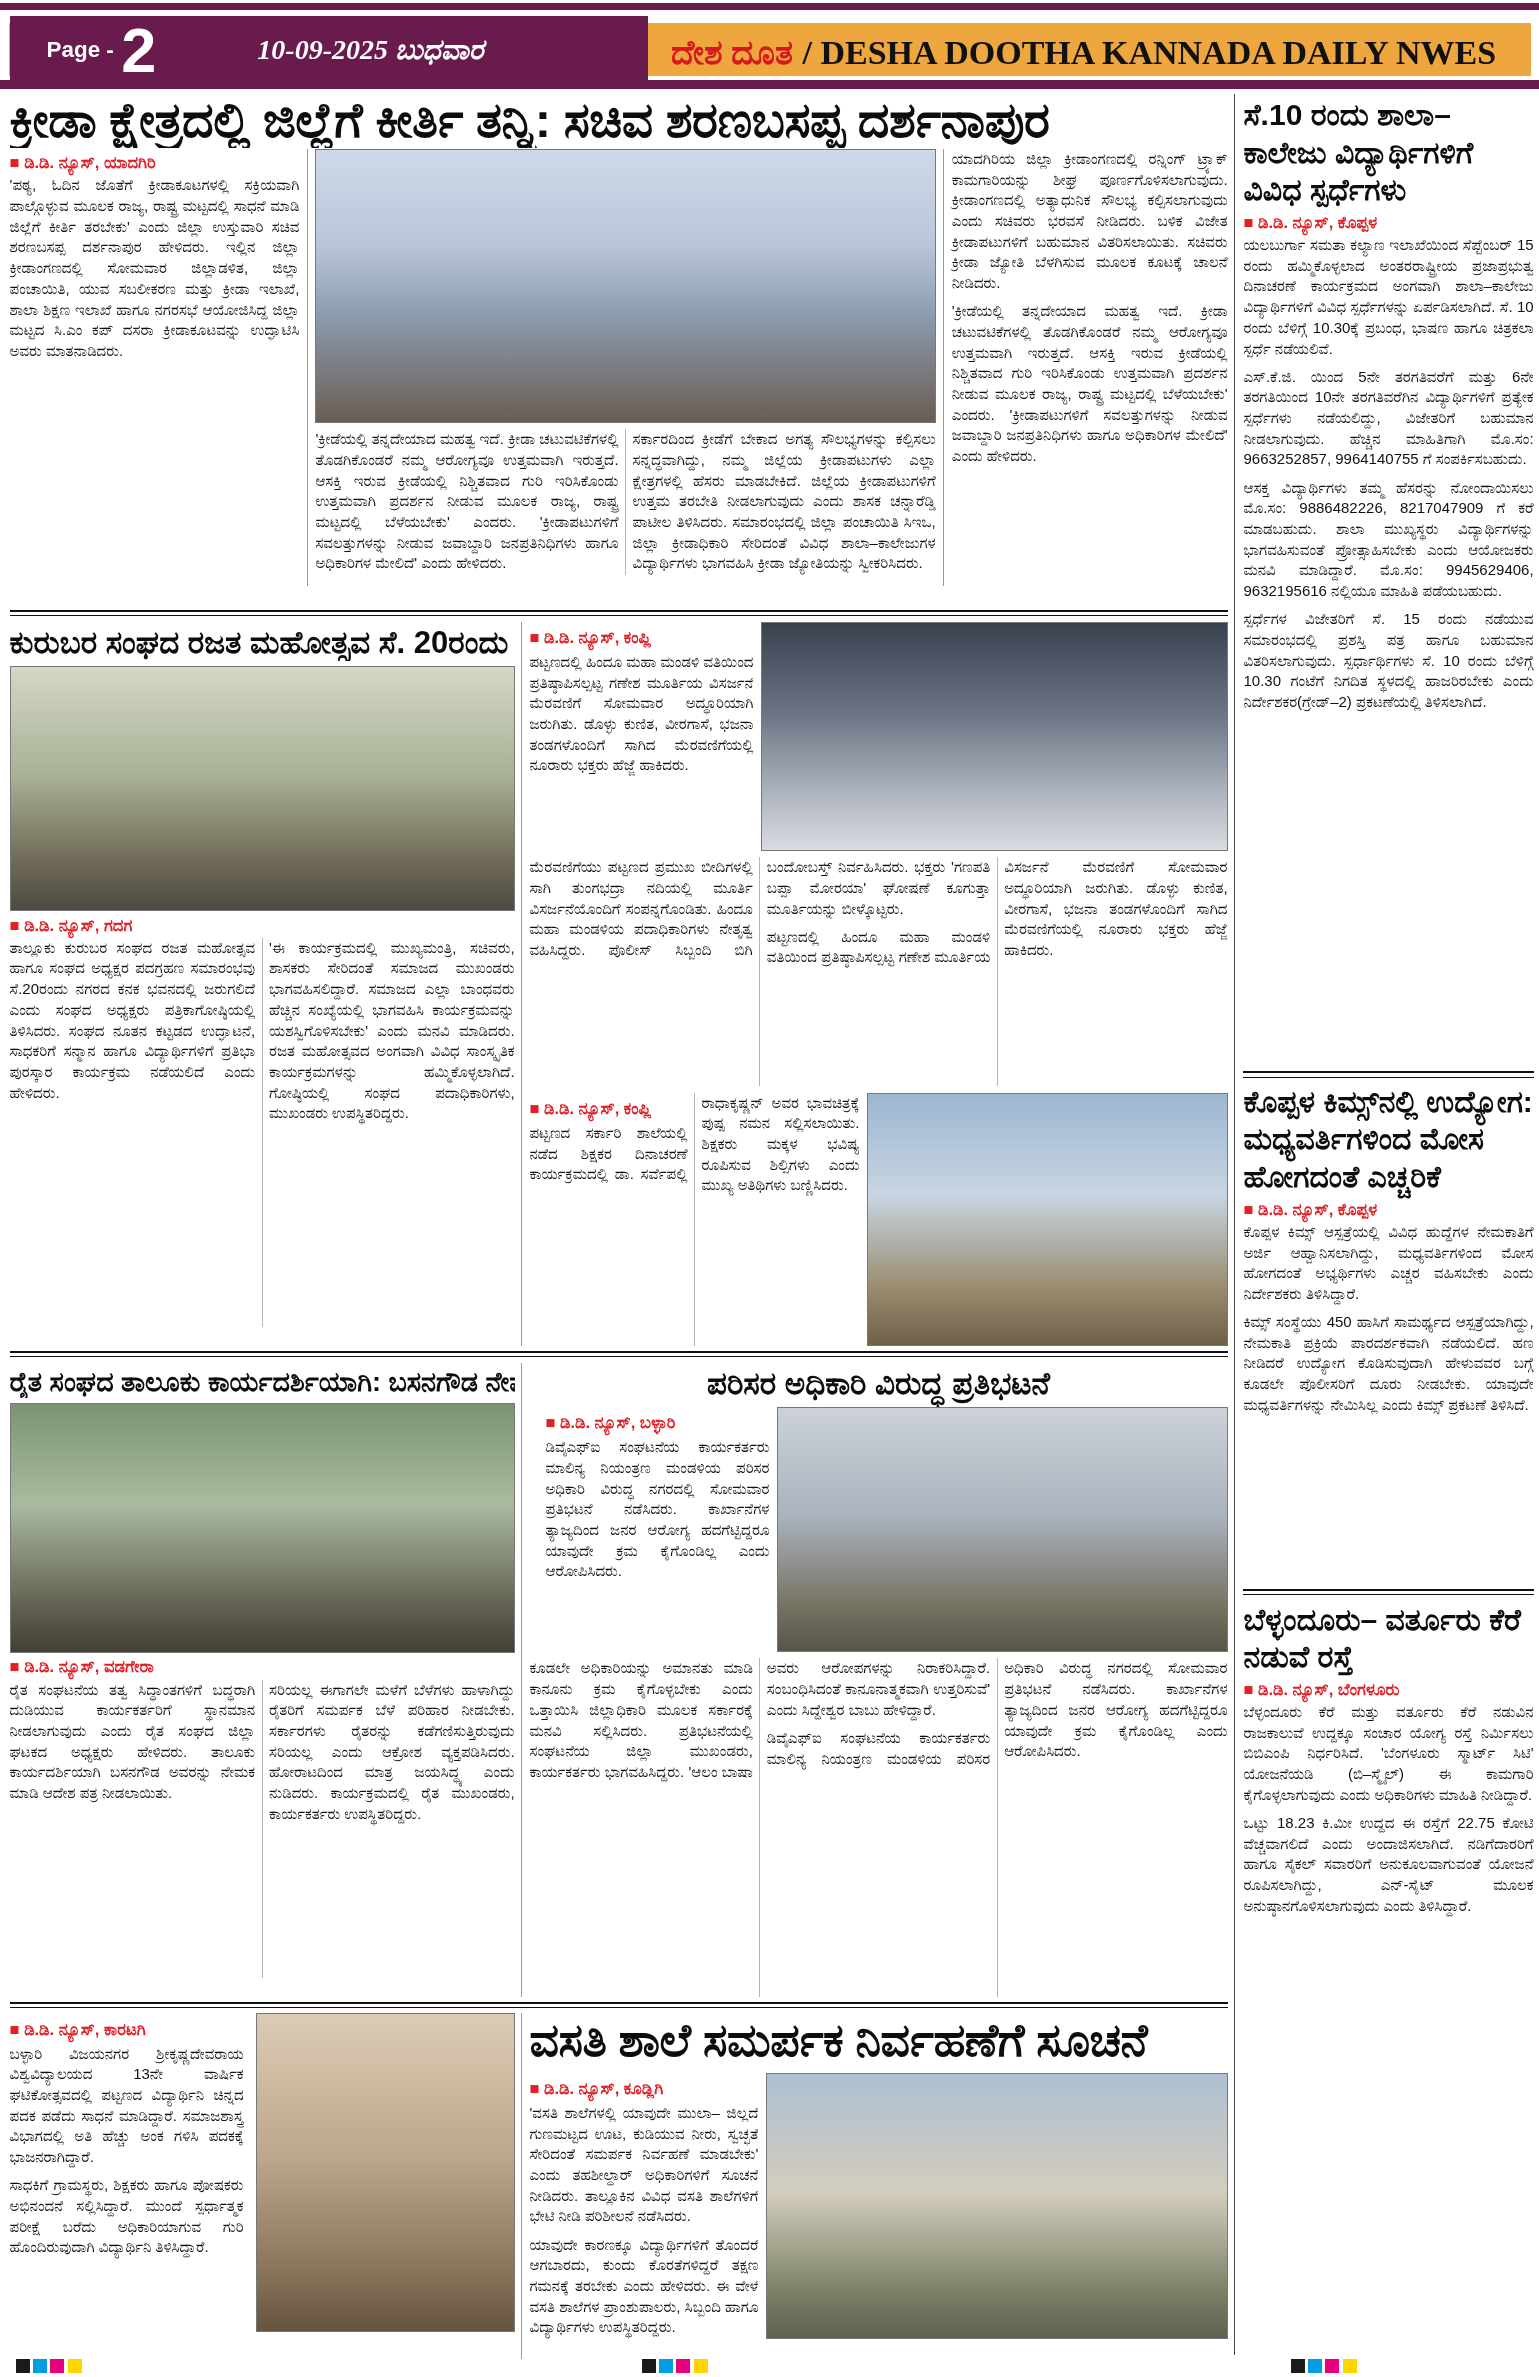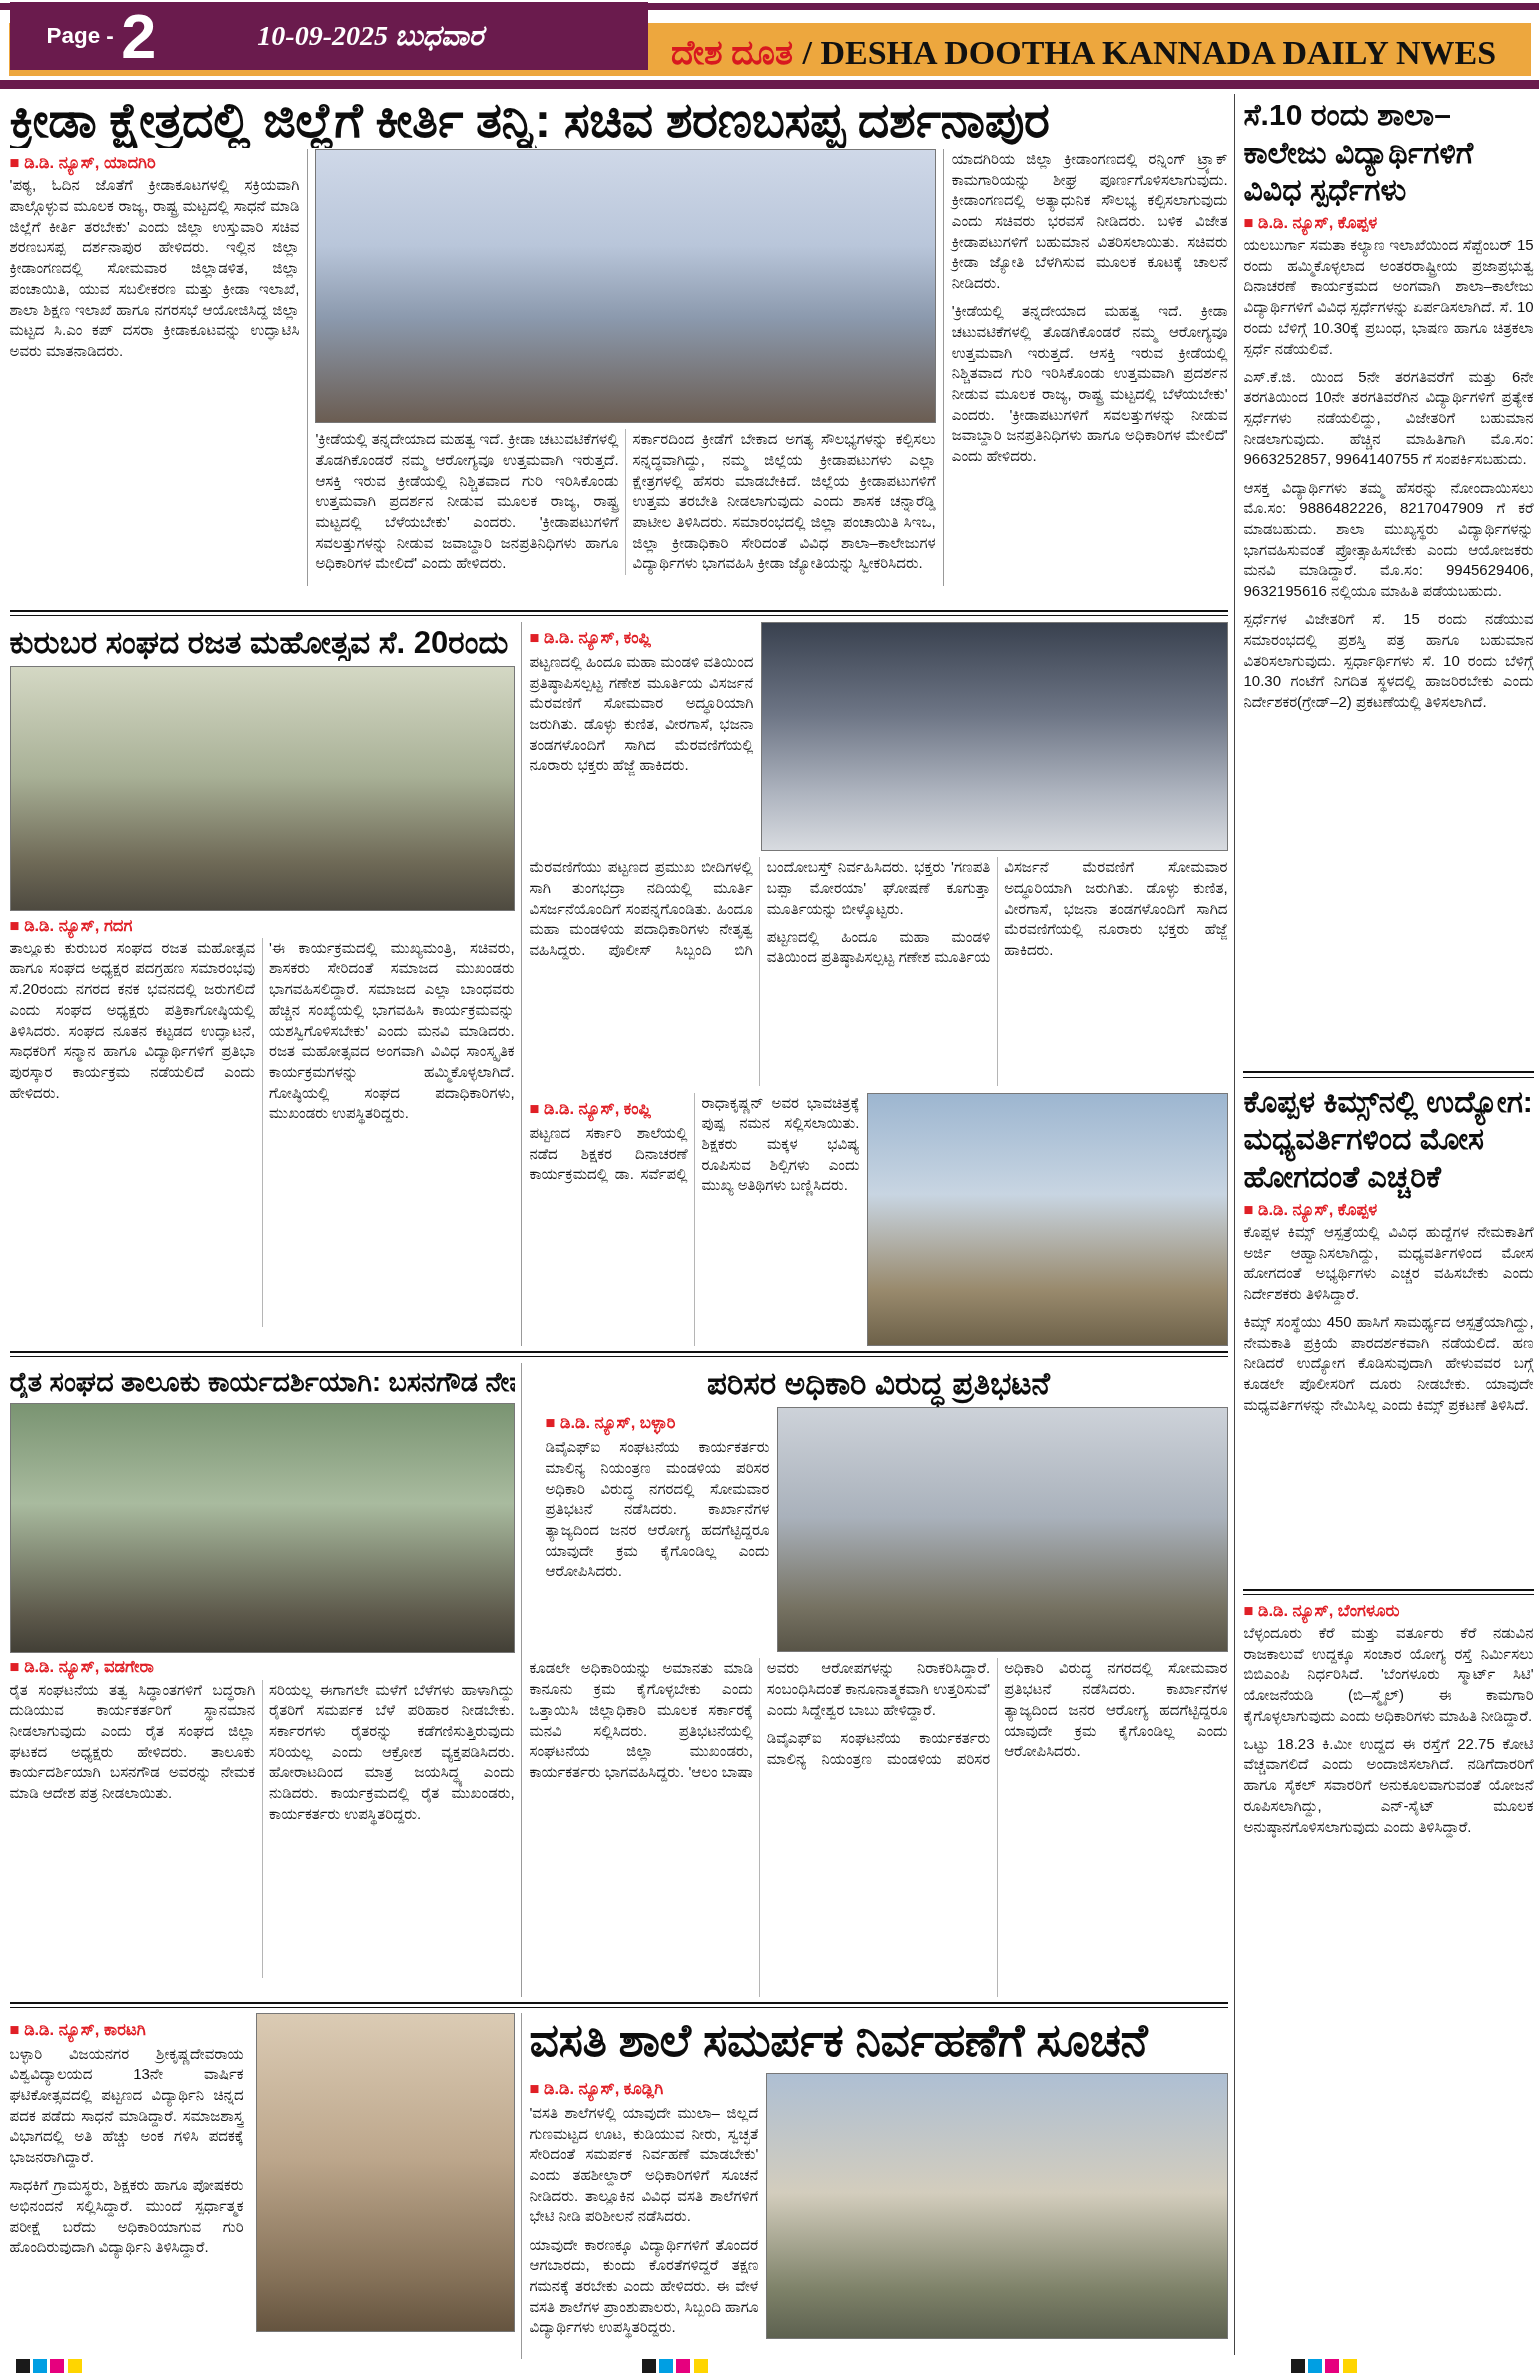--- a/index.html
+++ b/index.html
@@ -1,21 +1,21 @@
 <!DOCTYPE html>
 <html style="font-size:8.5px"><head>
 <meta charset="utf-8">
 <style>
   html,body{margin:0;padding:0;background:#e8e8e8;}
   .page{position:relative;width:1540px;height:2377px;background:#fff;margin:0 auto;
         font-family:"Liberation Sans","DejaVu Sans",sans-serif;color:#111;overflow:hidden;}
   
   .top-strip{position:absolute;left:0;top:3.2px;width:100%;height:6.4px;background:#6a1b4d;}
   .gold-band{position:absolute;left:8.5px;top:23.4px;width:1522px;height:53px;background:#eda73e;}
-  .page-box{position:absolute;left:9.6px;top:2px;width:638px;height:68px;background:#6a1b4d;
+  .page-box{position:absolute;left:9.6px;top:16px;width:638px;height:68px;background:#6a1b4d;
             color:#fff;display:flex;align-items:center;}
   .page-label{font-size:22.4px;font-weight:bold;margin-left:37px;}
   .page-num{font-size:63px;font-weight:bold;margin-left:7.5px;line-height:1;}
   .page-date{font-family:"Liberation Serif",serif;font-weight:bold;font-size:28px;margin-left:101px;font-style:italic;}
   .masthead{position:absolute;left:671px;top:23.4px;width:831px;height:60px;display:flex;
             align-items:center;justify-content:flex-start;font-family:"Liberation Serif",serif;
             font-weight:bold;font-size:34px;white-space:nowrap;overflow:hidden;}
   .masthead .kn{color:#d8181f;margin-right:9.6px;}
   .under-strip{position:absolute;left:0;top:80px;width:100%;height:8.5px;background:#6a1b4d;}
   
@@ -237,20 +237,21 @@
       <div>
         <h2>ಕೊಪ್ಪಳ ಕಿಮ್ಸ್‌ನಲ್ಲಿ ಉದ್ಯೋಗ: ಮಧ್ಯವರ್ತಿಗಳಿಂದ ಮೋಸ ಹೋಗದಂತೆ ಎಚ್ಚರಿಕೆ</h2>
         <div class="byline">■ ಡಿ.ಡಿ. ನ್ಯೂಸ್, ಕೊಪ್ಪಳ</div>
         <div class="body sb-b2">
           <p>ಕೊಪ್ಪಳ ಕಿಮ್ಸ್ ಆಸ್ಪತ್ರೆಯಲ್ಲಿ ವಿವಿಧ ಹುದ್ದೆಗಳ ನೇಮಕಾತಿಗೆ ಅರ್ಜಿ ಆಹ್ವಾನಿಸಲಾಗಿದ್ದು, ಮಧ್ಯವರ್ತಿಗಳಿಂದ ಮೋಸ ಹೋಗದಂತೆ ಅಭ್ಯರ್ಥಿಗಳು ಎಚ್ಚರ ವಹಿಸಬೇಕು ಎಂದು ನಿರ್ದೇಶಕರು ತಿಳಿಸಿದ್ದಾರೆ.</p>
           <p>ಕಿಮ್ಸ್ ಸಂಸ್ಥೆಯು 450 ಹಾಸಿಗೆ ಸಾಮರ್ಥ್ಯದ ಆಸ್ಪತ್ರೆಯಾಗಿದ್ದು, ನೇಮಕಾತಿ ಪ್ರಕ್ರಿಯೆ ಪಾರದರ್ಶಕವಾಗಿ ನಡೆಯಲಿದೆ. ಹಣ ನೀಡಿದರೆ ಉದ್ಯೋಗ ಕೊಡಿಸುವುದಾಗಿ ಹೇಳುವವರ ಬಗ್ಗೆ ಕೂಡಲೇ ಪೊಲೀಸರಿಗೆ ದೂರು ನೀಡಬೇಕು. ಯಾವುದೇ ಮಧ್ಯವರ್ತಿಗಳನ್ನು ನೇಮಿಸಿಲ್ಲ ಎಂದು ಕಿಮ್ಸ್ ಪ್ರಕಟಣೆ ತಿಳಿಸಿದೆ.</p>
         </div>
       </div>
       <div class="hr2"></div>
       <div>
+        <h2>ಬೆಳ್ಳಂದೂರು– ವರ್ತೂರು ಕೆರೆ ನಡುವೆ ರಸ್ತೆ</h2>
         <div class="byline">■ ಡಿ.ಡಿ. ನ್ಯೂಸ್, ಬೆಂಗಳೂರು</div>
         <div class="body sb-b3">
           <p>ಬೆಳ್ಳಂದೂರು ಕೆರೆ ಮತ್ತು ವರ್ತೂರು ಕೆರೆ ನಡುವಿನ ರಾಜಕಾಲುವೆ ಉದ್ದಕ್ಕೂ ಸಂಚಾರ ಯೋಗ್ಯ ರಸ್ತೆ ನಿರ್ಮಿಸಲು ಬಿಬಿಎಂಪಿ ನಿರ್ಧರಿಸಿದೆ. 'ಬೆಂಗಳೂರು ಸ್ಮಾರ್ಟ್ ಸಿಟಿ' ಯೋಜನೆಯಡಿ (ಬಿ–ಸ್ಮೈಲ್) ಈ ಕಾಮಗಾರಿ ಕೈಗೊಳ್ಳಲಾಗುವುದು ಎಂದು ಅಧಿಕಾರಿಗಳು ಮಾಹಿತಿ ನೀಡಿದ್ದಾರೆ.</p>
           <p>ಒಟ್ಟು 18.23 ಕಿ.ಮೀ ಉದ್ದದ ಈ ರಸ್ತೆಗೆ 22.75 ಕೋಟಿ ವೆಚ್ಚವಾಗಲಿದೆ ಎಂದು ಅಂದಾಜಿಸಲಾಗಿದೆ. ನಡಿಗೆದಾರರಿಗೆ ಹಾಗೂ ಸೈಕಲ್ ಸವಾರರಿಗೆ ಅನುಕೂಲವಾಗುವಂತೆ ಯೋಜನೆ ರೂಪಿಸಲಾಗಿದ್ದು, ಎನ್-ಸೈಟ್ ಮೂಲಕ ಅನುಷ್ಠಾನಗೊಳಿಸಲಾಗುವುದು ಎಂದು ತಿಳಿಸಿದ್ದಾರೆ.</p>
         </div>
       </div>
     </div>
   </div>
 
   <div class="regs rg1">

